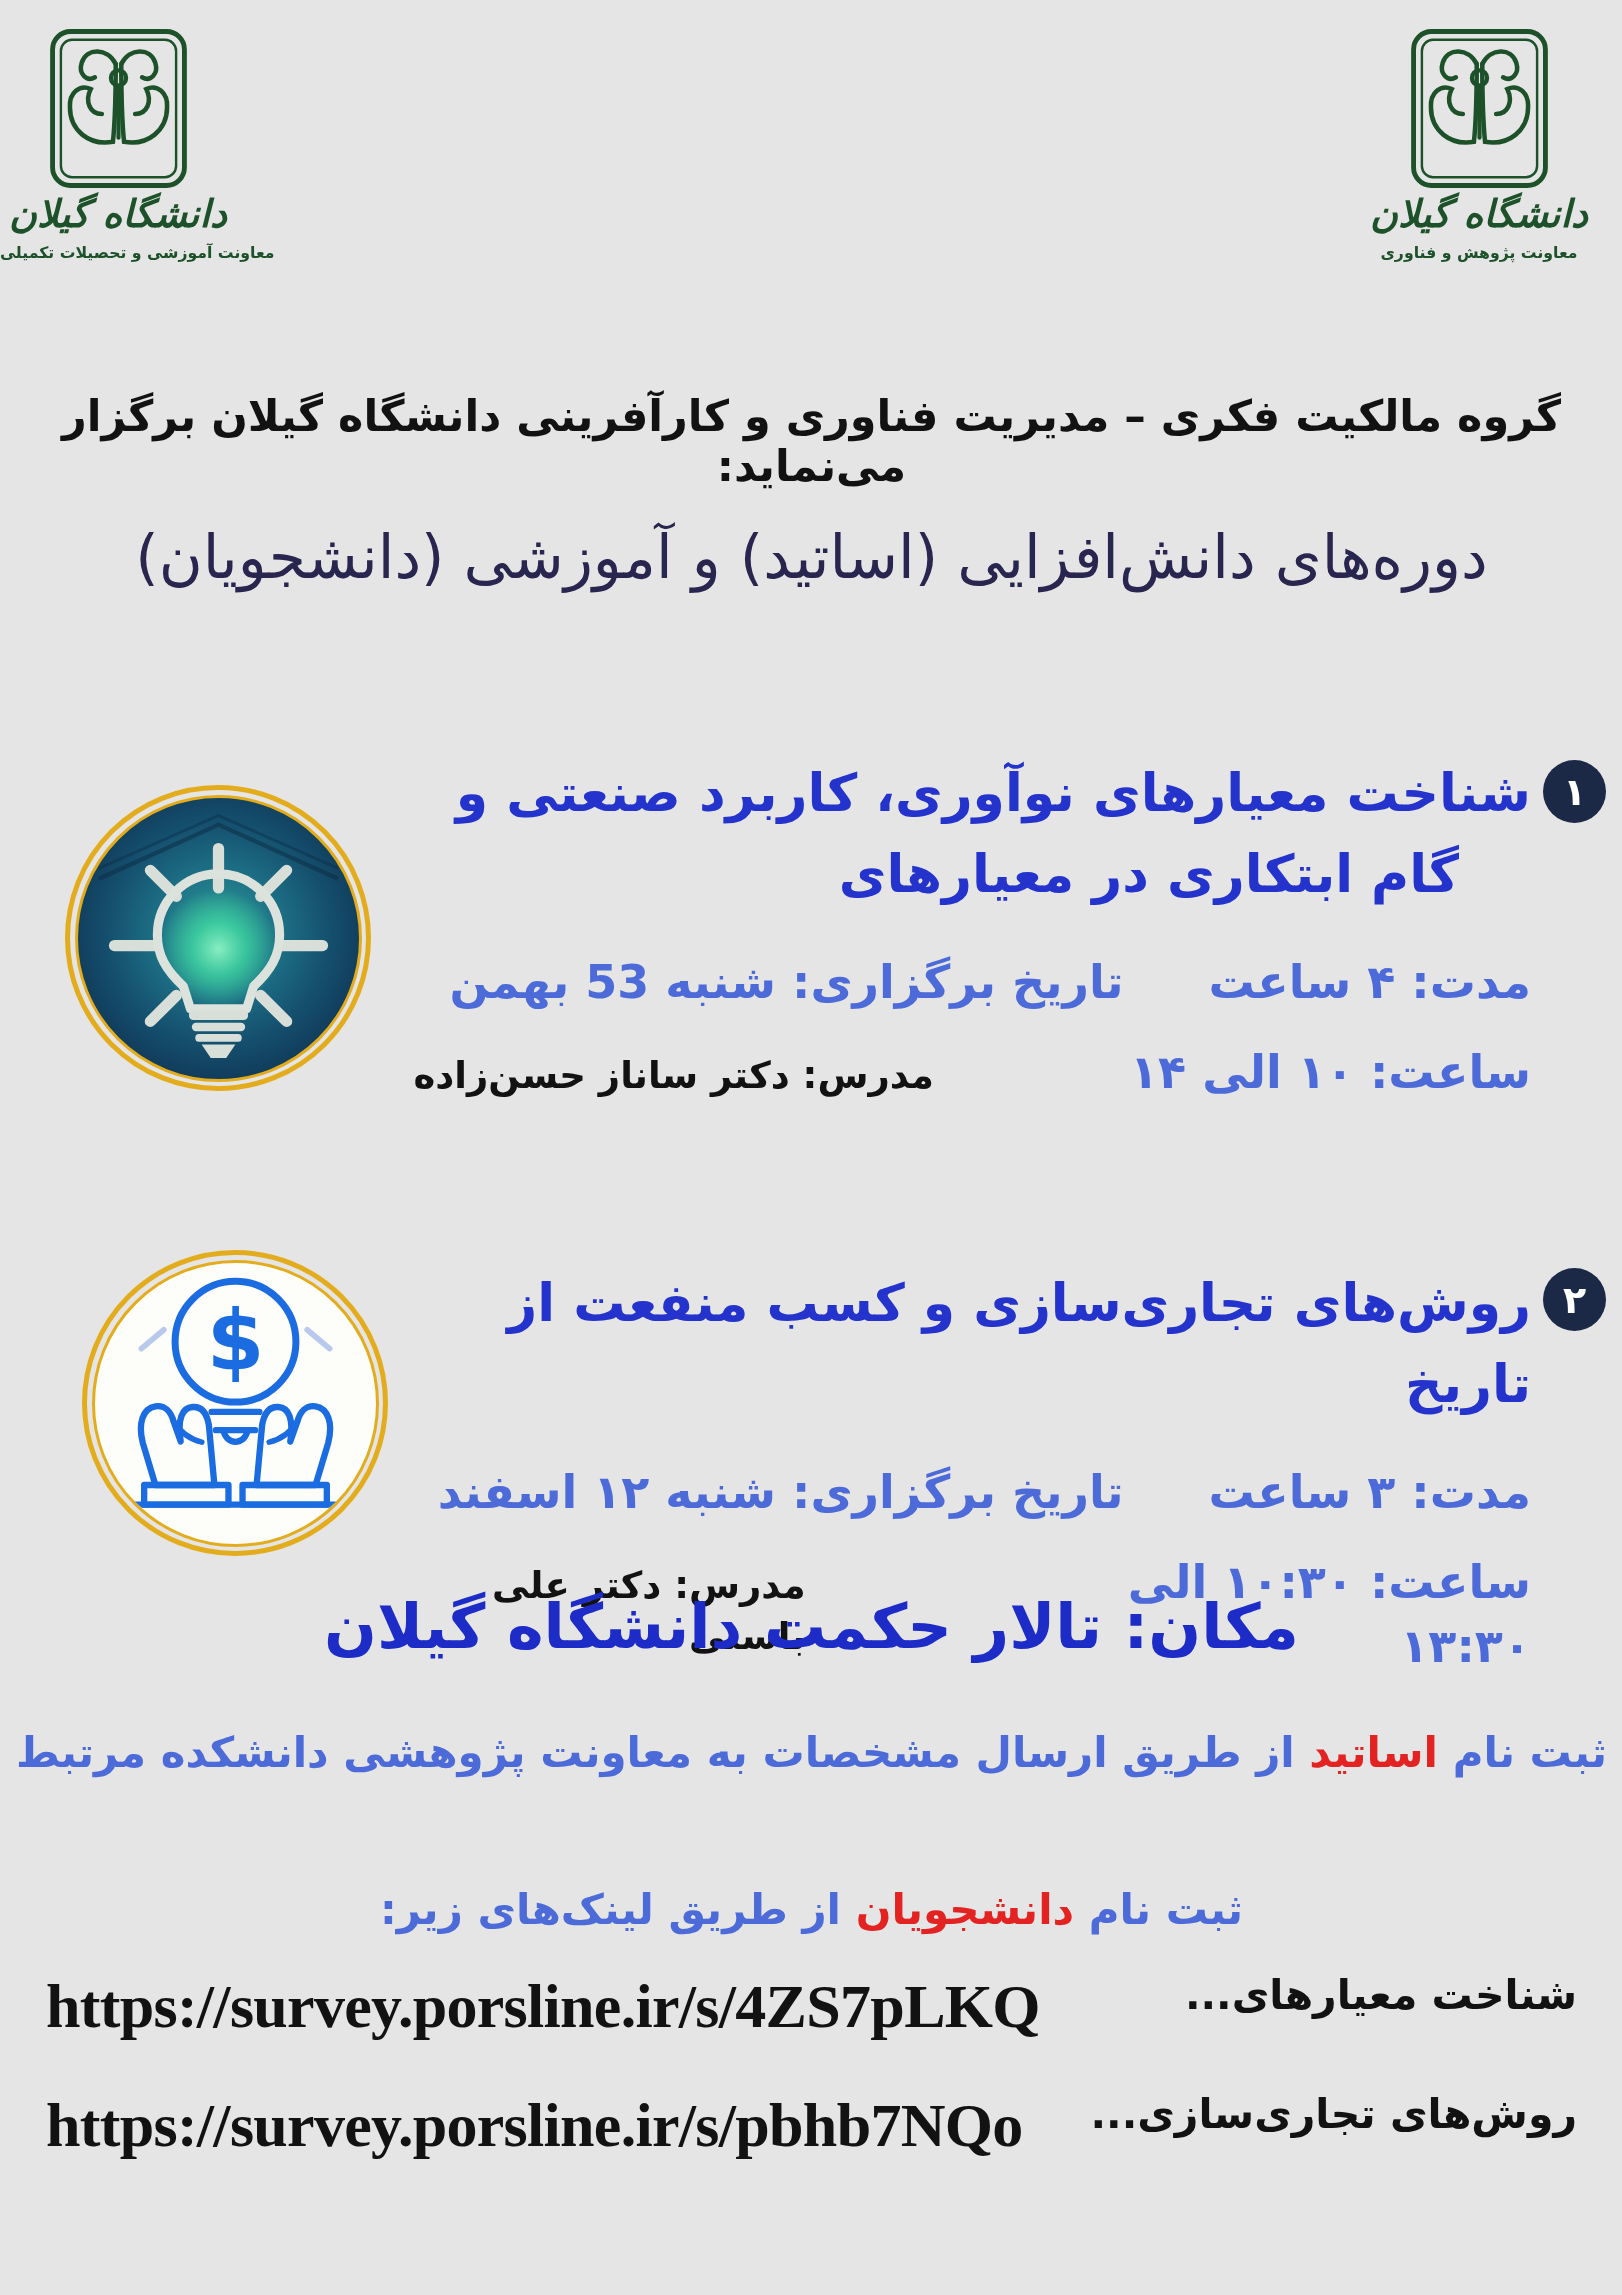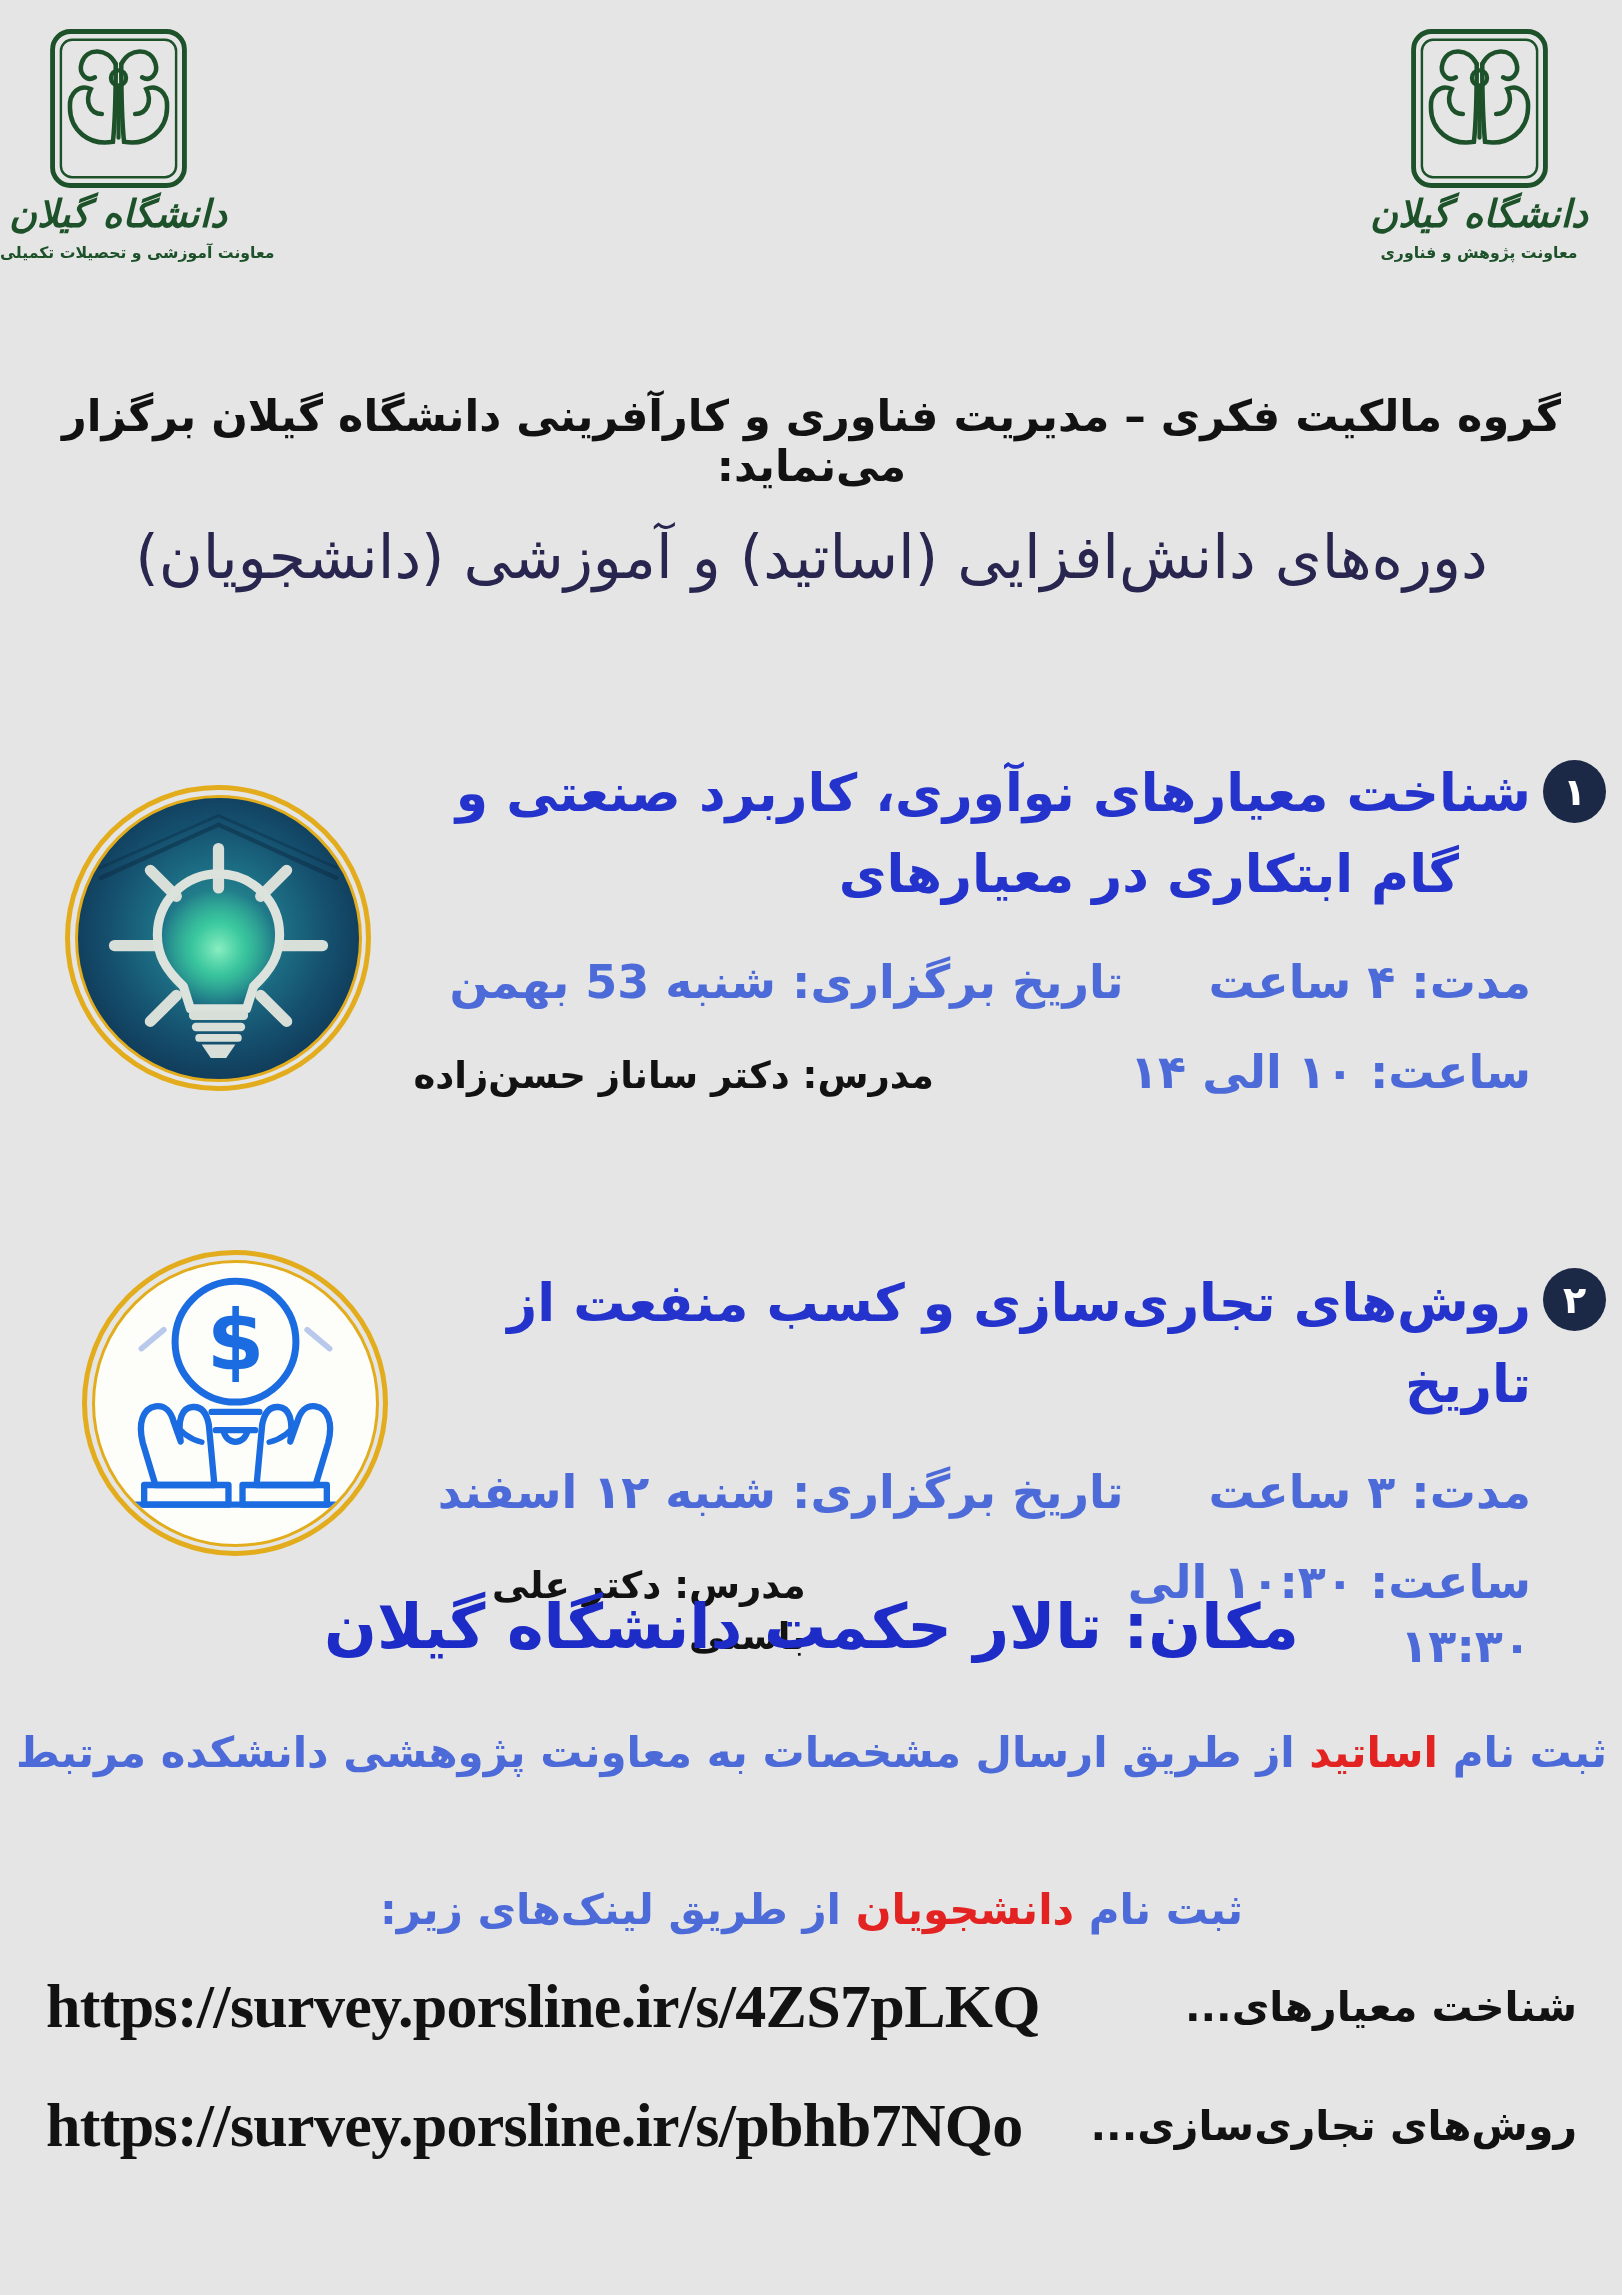--- a/index.html
+++ b/index.html
@@ -80,21 +80,21 @@
     position:absolute; left:0; width:100%;
     text-align:center; direction:rtl;
     font-size:42px; font-weight:bold; color:#4D6BD8;
   }
   .reg-line.faculty{top:1728px;}
   .reg-line.students{top:1885px;}
   .reg-line .hl{color:#E32222;}
   
   .links{position:absolute; top:1971px; left:0; width:100%;}
   .link-row{
-    display:flex; justify-content:space-between; align-items:center;
+    display:flex; justify-content:space-between; align-items:flex-start;
     padding:0 46px; margin-bottom:48px;
   }
   .link-url{
     direction:ltr; font-family:"Liberation Serif","DejaVu Serif",serif;
     font-size:62px; font-weight:bold; color:#121212; letter-spacing:-0.7px;
   }
   .link-label{
     direction:rtl; font-size:41px; font-weight:bold; color:#121212; white-space:nowrap;
   }
 </style>

